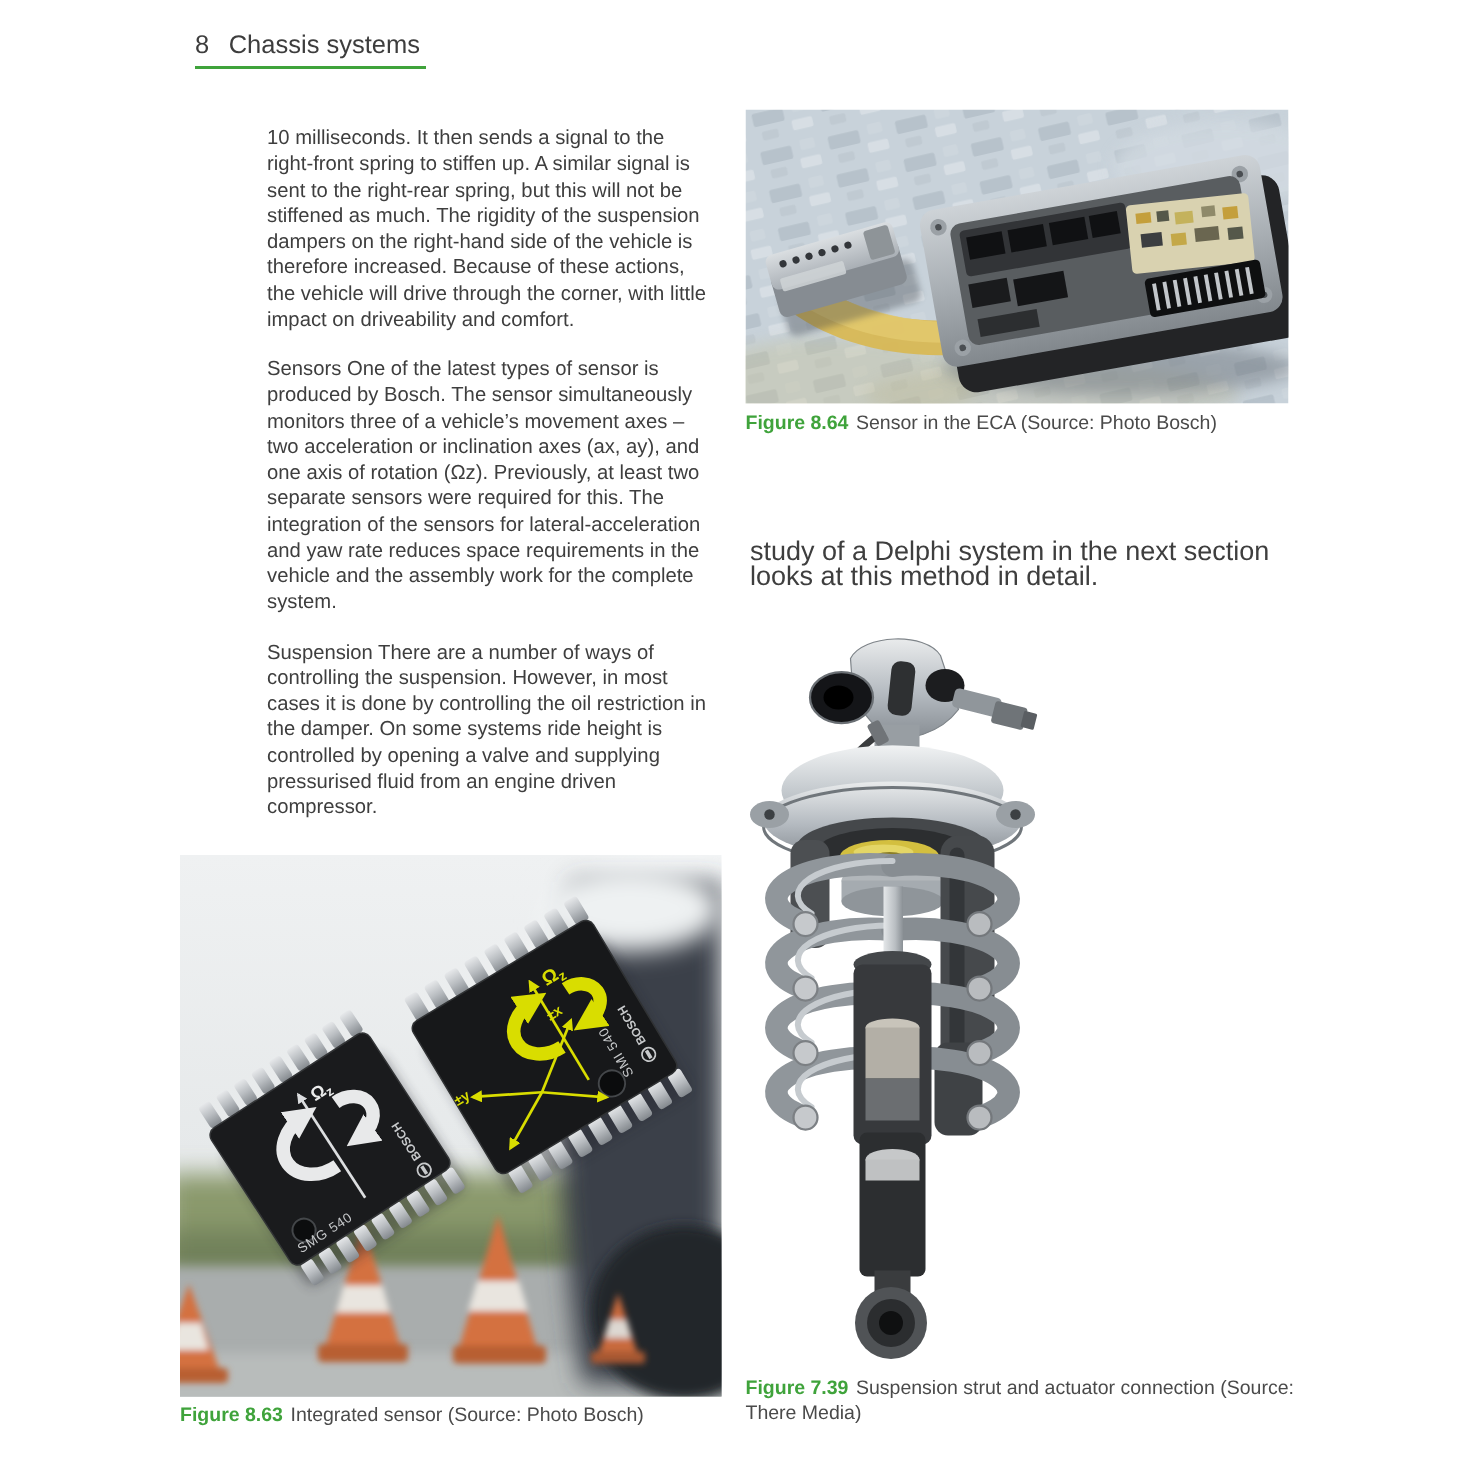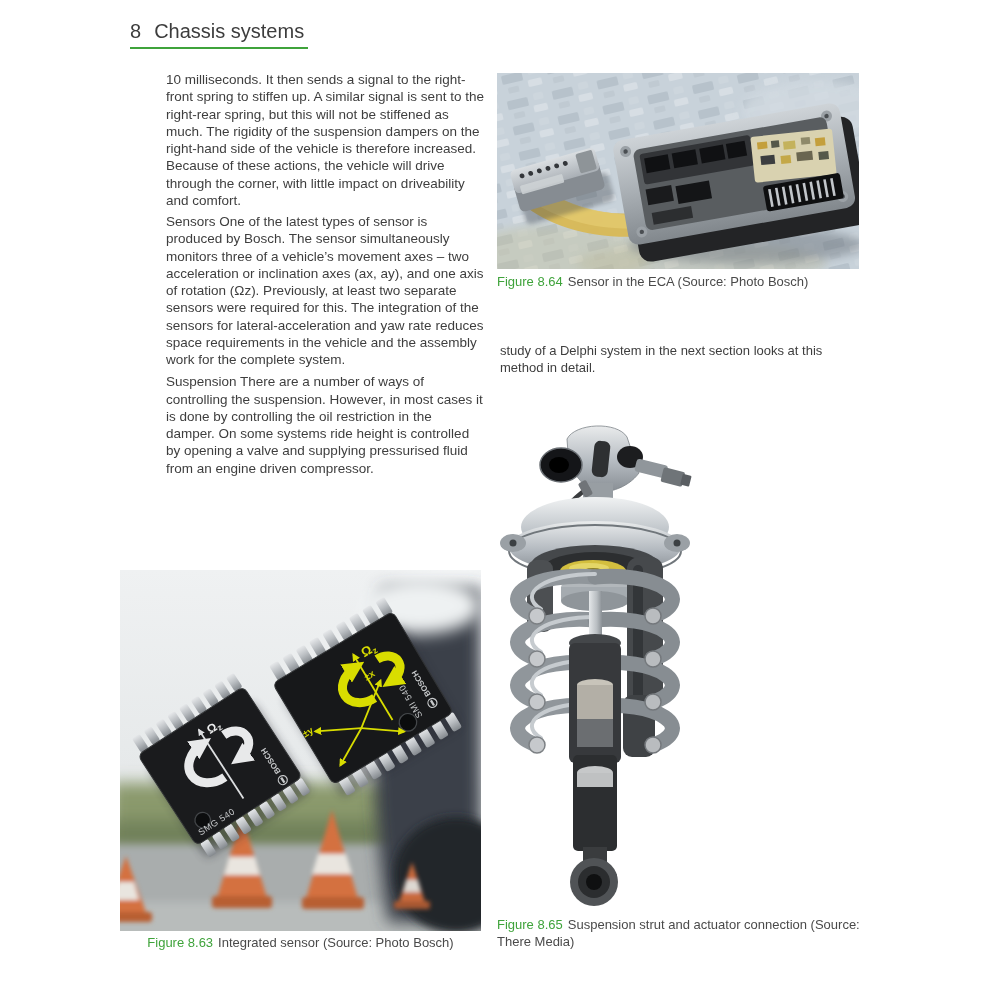--- a/index.html
+++ b/index.html
@@ -1,32 +1,32 @@
 <!DOCTYPE html>
 <html><head>
 <meta charset="utf-8">
 <style>
   *{margin:0;padding:0;box-sizing:border-box}
   html,body{background:#ffffff}
   body{width:981px;height:981px;position:relative;overflow:hidden;font-family:"Liberation Sans",sans-serif}
   .abs{position:absolute}
-  .chapter{position:absolute;left:130px;top:20px;font-size:20px;color:#3d3d3d;
+  .chapter{position:absolute;left:130px;top:20px;font-size:17px;color:#3d3d3d;
            border-bottom:2px solid #3fa33b;padding:0 4px 4px 0;display:inline-block}
   .chapter .num{margin-right:13px}
   .col-left{position:absolute;left:162px;top:67px;width:326px;font-size:13.5px;line-height:17.25px;color:#3e3e3e}
-  .col-left p{margin:4px}
+  .col-left p{margin:16px}
   .col-left p.gap{margin-top:5px}
   .lead{font-weight:normal}
   .lead::after{content:" "}
-  .rc-para{position:absolute;left:500px;top:342px;width:364px;font-size:13px;line-height:17.25px;color:#3e3e3e}
+  .rc-para{position:absolute;left:500px;top:359px;width:364px;font-size:18px;line-height:17.25px;color:#3e3e3e}
   .caption{font-size:13px;line-height:17px;color:#4a4a4a}
-  .figlabel{color:#3fa33b;font-weight:normal;margin-right:5px}
+  .figlabel{color:#3fa33b;font-weight:bold;margin-right:5px}
   .cap864{left:497px;top:273px;width:366px}
   .cap865{left:497px;top:916px;width:374px}
-  .cap863{left:120px;top:934px;width:361px;text-align:center}
+  .cap863{left:120px;top:934px;width:361px;text-align:left}
   svg text{font-family:"Liberation Sans",sans-serif}
 </style>
 </head>
 <body>
 
 <div class="chapter">
   <span class="num">8</span><span>Chassis systems</span>
 </div>
 
 <div class="col-left">
@@ -235,21 +235,21 @@
   <g>
     <rect x="78" y="478" width="12" height="16" rx="3" fill="#333639"></rect>
     <rect x="108" y="478" width="12" height="16" rx="3" fill="#333639"></rect>
     <circle cx="97" cy="487" r="24" fill="#505356"></circle>
     <circle cx="97" cy="487" r="16" fill="#2b2d2f"></circle>
     <circle cx="97" cy="487" r="8" fill="#0f1011"></circle>
   </g>
 </svg>
 
 <div class="caption abs cap865">
-  <span class="figlabel">Figure 8.65</span><span>Suspension strut and actuator connection (Source: There Media)</span>
+  <span class="figlabel">Figure 7.39</span><span>Suspension strut and actuator connection (Source: There Media)</span>
 </div>
 
 <svg class="abs" style="left:120px;top:570px" width="361" height="361" viewBox="0 0 361 361" role="img">
   <defs>
     <linearGradient id="csky" x1="0" y1="0" x2="0" y2="1">
       <stop offset="0" stop-color="#eff1f2"></stop>
         <stop offset="0.55" stop-color="#e6e9ea"></stop>
       <stop offset="0.62" stop-color="#dfe3e2"></stop>
         <stop offset="1" stop-color="#d8dcda"></stop>
     </linearGradient>

